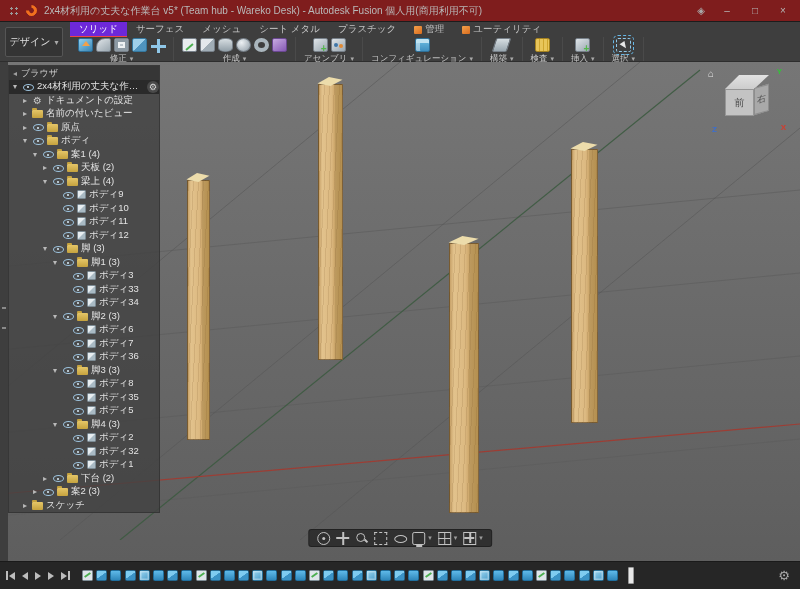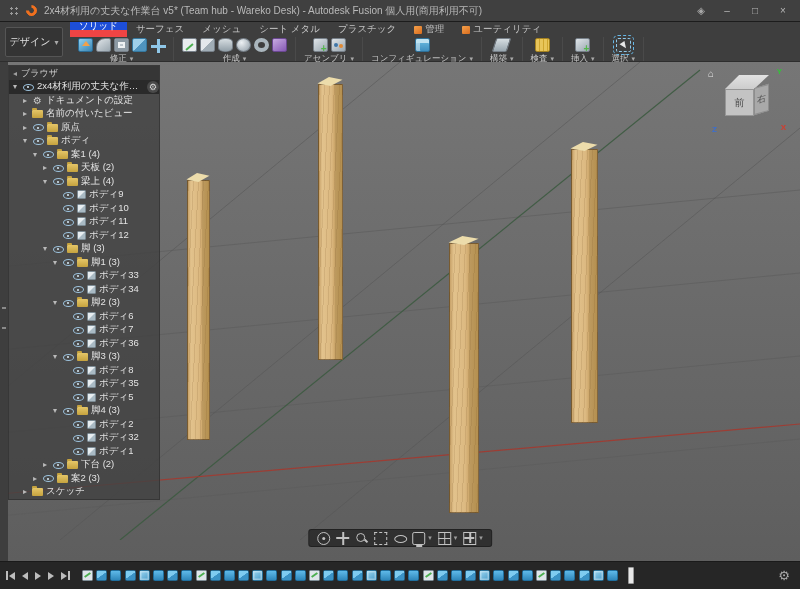--- a/index.html
+++ b/index.html
@@ -5,21 +5,21 @@
   * { margin:0; padding:0; box-sizing:border-box; }
   html,body { width:800px; height:589px; overflow:hidden; }
   body {
     font-family:"Liberation Sans","DejaVu Sans",sans-serif;
     font-size:11px; color:#d6d6d6; background:#2b2b2b;
     -webkit-font-smoothing:antialiased;
   }
   .window { width:800px; height:589px; display:flex; flex-direction:column; position:relative; }
 
   
-  .titlebar { height:22px; background:#404040; display:flex; align-items:center; padding:0 4px; flex:0 0 auto; border-bottom:1px solid #1c1c1c; }
+  .titlebar { height:22px; background:#7f1d1d; display:flex; align-items:center; padding:0 4px; flex:0 0 auto; border-bottom:1px solid #1c1c1c; }
   .tb-grid { width:12px; height:12px; margin:0 6px 0 4px;
     background-image:radial-gradient(#9a9a9a 1.1px, transparent 1.2px);
     background-size:5px 5px; background-position:1px 1px; }
   .fusion-logo { width:11px; height:11px; border:3px solid #f1701e; border-left-color:transparent; border-radius:50%; transform:rotate(45deg); margin-right:7px; }
   .tb-title { font-size:10px; color:#b9b9b9; white-space:nowrap; overflow:hidden; flex:1; }
   .tb-right { display:flex; align-items:center; gap:2px; }
   .tb-btn { width:26px; height:20px; display:flex; align-items:center; justify-content:center; color:#b5b5b5; font-size:10px; cursor:default; }
   .tb-ico-small { width:22px; height:18px; display:flex; align-items:center; justify-content:center; color:#a8a8a8; font-size:10px; }
 
   
@@ -41,21 +41,21 @@
   .avatar { width:16px; height:16px; border-radius:50%; background:#5d89ad; position:relative; overflow:hidden; }
   .avatar::before { content:""; position:absolute; left:5px; top:3px; width:6px; height:6px; border-radius:50%; background:#dfe8ee; }
   .avatar::after { content:""; position:absolute; left:2px; top:10px; width:12px; height:8px; border-radius:50% 50% 0 0; background:#dfe8ee; }
 
   
   .ribbon { height:40px; background:#3e3e3e; flex:0 0 auto; position:relative; border-bottom:1px solid #2e2e2e; }
   .ws-btn { position:absolute; left:5px; top:5px; width:58px; height:30px; background:#343434; border:1px solid #555; border-radius:2px; display:flex; align-items:center; justify-content:center; gap:4px; font-size:10px; color:#e0e0e0; }
   .ws-caret { font-size:8px; color:#a9a9a9; }
   .rtabs { position:absolute; left:70px; top:0; display:flex; height:15px; }
   .rtab { display:flex; align-items:center; gap:3px; padding:0 9px; font-size:9.5px; color:#c4c4c4; }
-  .rtab.active { background:#1d4ed8; color:#fff; border-bottom:7px solid #ef4444; }
+  .rtab.active { background:#6d28d9; color:#fff; border-bottom:1px solid #ef4444; }
   .rtab-ico { width:8px; height:8px; border-radius:1px; background:linear-gradient(145deg,#f4a14b,#d96c1e); }
   .rgroups { position:absolute; left:70px; top:15px; right:0; bottom:0; display:flex; }
   .rgroup { display:flex; flex-direction:column; align-items:center; justify-content:flex-start; padding:1px 8px 0; border-right:1px solid #4a4a4a; }
   .rgroup-icons { display:flex; align-items:center; gap:3px; height:16px; }
   .rgroup-label { font-size:8.5px; color:#c9c9c9; margin-top:1px; white-space:nowrap; display:flex; align-items:center; gap:3px; }
   .rgroup-label .ws-caret { font-size:7px; }
 
   .tile { width:15px; height:14px; border-radius:2px; position:relative; flex:0 0 auto; border:1px solid #778089; background:linear-gradient(145deg,#dfe4e8,#9aa7b0); }
   .t-sketch { background:#e8ecef; }
   .t-sketch::after { content:""; position:absolute; left:2px; bottom:3px; width:9px; height:2px; background:#4caf50; transform:rotate(-40deg); }
@@ -418,20 +418,26 @@
           <div class="trow" style="padding-left: 42px;">
             <span class="arrow">▾</span>
             <span class="eye"></span>
             <span class="fold"></span>
             <span class="tlabel">脚1 (3)</span>
           </div>
           <div class="trow" style="padding-left: 52px;">
             <span class="arrow"></span>
             <span class="eye"></span>
             <span class="bodyico"></span>
+            <span class="tlabel">ボディ3</span>
+          </div>
+          <div class="trow" style="padding-left: 52px;">
+            <span class="arrow"></span>
+            <span class="eye"></span>
+            <span class="bodyico"></span>
             <span class="tlabel">ボディ33</span>
           </div>
           <div class="trow" style="padding-left: 52px;">
             <span class="arrow"></span>
             <span class="eye"></span>
             <span class="bodyico"></span>
             <span class="tlabel">ボディ34</span>
           </div>
           <div class="trow" style="padding-left: 42px;">
             <span class="arrow">▾</span>

